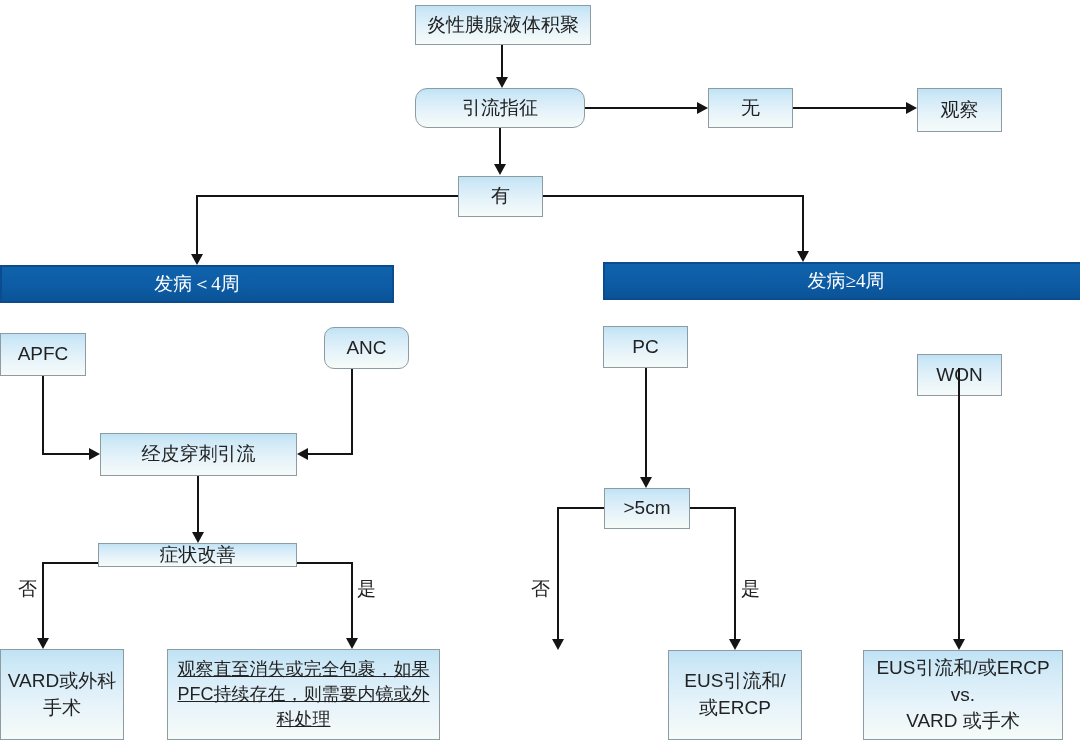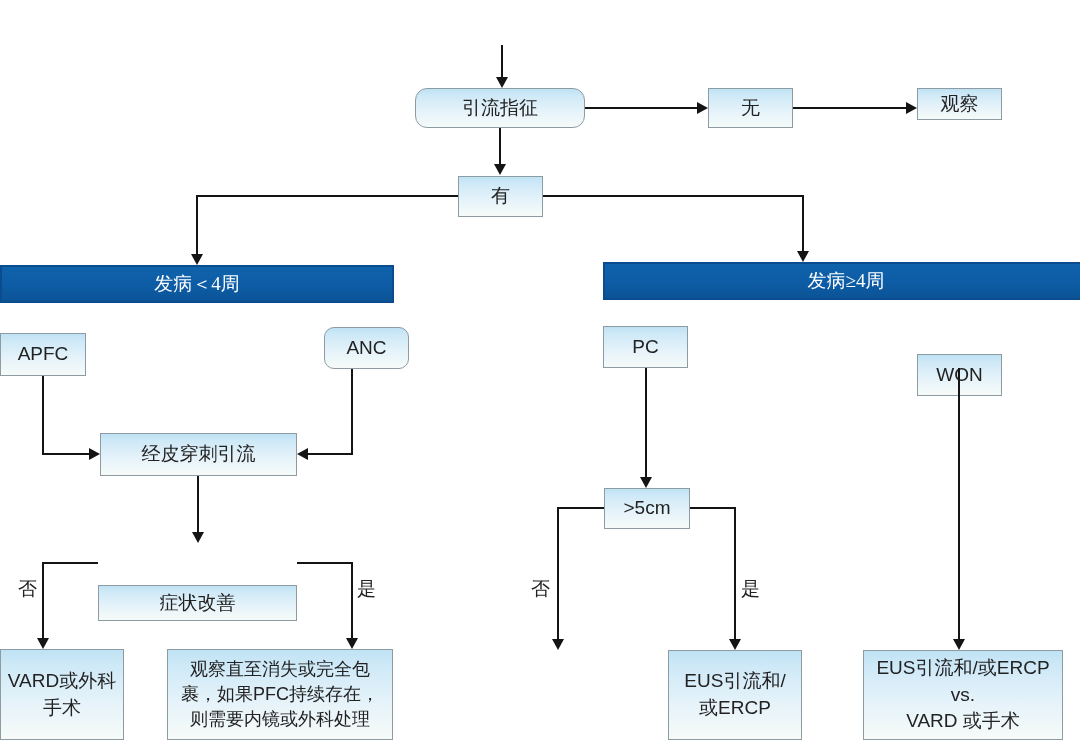--- a/index.html
+++ b/index.html
@@ -67,35 +67,36 @@
     font-size: 19px;
     color: #222222;
   }
   .vs-line { display: block; }
 </style>
 </head>
 <body>
 
 <div class="canvas">
 
+  <div class="node" style="left:415px; top:5px; width:176px; height:40px;">炎性胰腺液体积聚</div>
 
   <div class="line" style="left:501px; top:45px; width:2px; height:32px;"></div>
   <div class="arrow-down" style="left:496px; top:77px;"></div>
 
   <div class="node" style="left:415px; top:88px; width:170px; height:40px;border-radius:12px;">引流指征</div>
 
   <div class="line" style="left:585px; top:107px; width:112px; height:2px;"></div>
   <div class="arrow-right" style="left:697px; top:102px;"></div>
 
   <div class="node" style="left:708px; top:88px; width:85px; height:40px;">无</div>
 
   <div class="line" style="left:793px; top:107px; width:113px; height:2px;"></div>
   <div class="arrow-right" style="left:906px; top:102px;"></div>
 
-  <div class="node" style="left:917px; top:88px; width:85px; height:32px;">观察</div>
+  <div class="node" style="left:917px; top:88px; width:85px; height:44px;">观察</div>
 
   <div class="line" style="left:499px; top:128px; width:2px; height:36px;"></div>
   <div class="arrow-down" style="left:494px; top:164px;"></div>
 
   <div class="node" style="left:458px; top:176px; width:85px; height:41px;">有</div>
 
   <div class="line" style="left:197px; top:195px; width:261px; height:2px;"></div>
   <div class="line" style="left:196px; top:195px; width:2px; height:59px;"></div>
   <div class="arrow-down" style="left:191px; top:254px;"></div>
 
@@ -121,21 +122,21 @@
 
   <div class="line" style="left:351px; top:369px; width:2px; height:85px;"></div>
   <div class="line" style="left:308px; top:453px; width:45px; height:2px;"></div>
   <div class="arrow-left" style="left:297px; top:448px;"></div>
 
   <div class="node" style="left:100px; top:433px; width:197px; height:43px;">经皮穿刺引流</div>
 
   <div class="line" style="left:197px; top:476px; width:2px; height:56px;"></div>
   <div class="arrow-down" style="left:192px; top:532px;"></div>
 
-  <div class="node" style="left:98px; top:543px; width:199px; height:36px;margin-top:42px;">症状改善</div>
+  <div class="node" style="left:98px; top:543px; width:199px; height:24px;">症状改善</div>
 
   <div class="line" style="left:43px; top:562px; width:55px; height:2px;"></div>
   <div class="line" style="left:42px; top:562px; width:2px; height:76px;"></div>
   <div class="arrow-down" style="left:37px; top:638px;"></div>
   <div class="edge-label" style="left:18px; top:576px;">否</div>
 
   <div class="line" style="left:297px; top:562px; width:55px; height:2px;"></div>
   <div class="line" style="left:351px; top:562px; width:2px; height:76px;"></div>
   <div class="arrow-down" style="left:346px; top:638px;"></div>
   <div class="edge-label" style="left:357px; top:576px;">是</div>
@@ -153,21 +154,21 @@
   <div class="line" style="left:690px; top:507px; width:46px; height:2px;"></div>
   <div class="line" style="left:734px; top:507px; width:2px; height:132px;"></div>
   <div class="arrow-down" style="left:729px; top:639px;"></div>
   <div class="edge-label" style="left:741px; top:576px;">是</div>
 
   <div class="line" style="left:958px; top:368px; width:2px; height:271px;"></div>
   <div class="arrow-down" style="left:953px; top:639px;"></div>
 
   <div class="node" style="left:0px; top:649px; width:124px; height:91px;">VARD或外科手术</div>
 
-  <div class="node" style="left:167px; top:649px; width:226px; height:91px; font-size:18px;">观察直至消失或完全包裹，如果PFC持续存在，则需要内镜或外科处理</div>
+  <div class="node" style="left:167px; top:649px; width:273px; height:91px; font-size:18px;text-decoration:underline;">观察直至消失或完全包裹，如果PFC持续存在，则需要内镜或外科处理</div>
 
 
   <div class="node" style="left:668px; top:650px; width:134px; height:90px;">EUS引流和/或ERCP</div>
 
   <div class="node" style="left:863px; top:650px; width:200px; height:90px; flex-direction:column;">
     <span class="vs-line">EUS引流和/或ERCP</span>
     <span class="vs-line">vs.</span>
     <span class="vs-line">VARD 或手术</span>
   </div>
 

